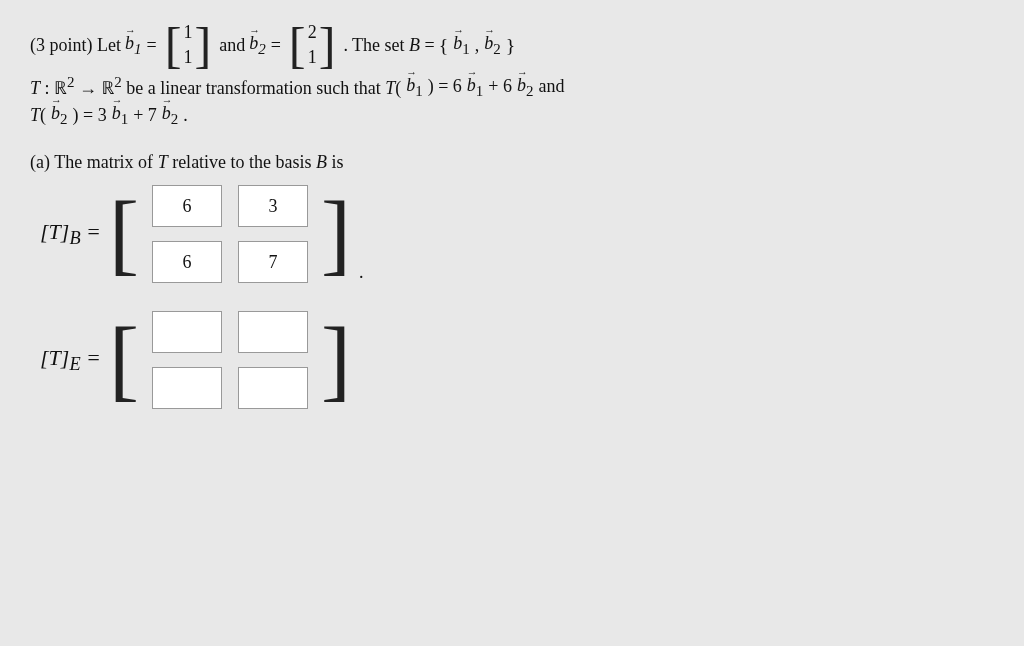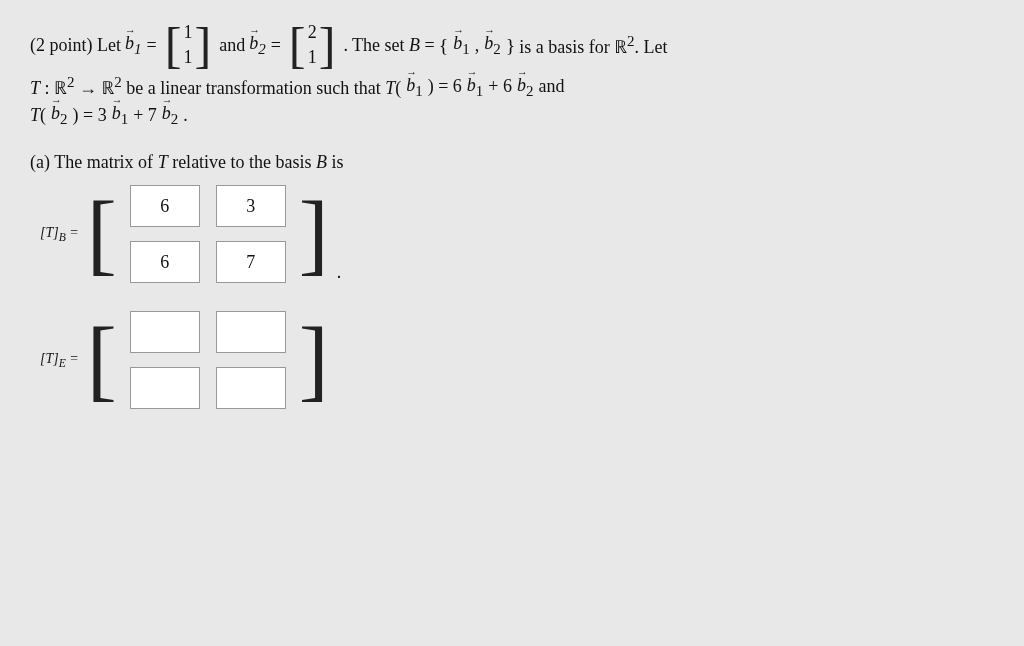--- a/index.html
+++ b/index.html
@@ -87,31 +87,31 @@
     .matrix-equation {
       display: flex;
       align-items: center;
       gap: 8px;
       margin-left: 10px;
       margin-bottom: 20px;
     }
 
     .matrix-label {
       font-style: italic;
-      font-size: 14px;
+      font-size: 22px;
       white-space: nowrap;
     }
   </style>
 </head>
 <body>
 
 <div class="problem-container">
 
   <div class="math-line">
-    <span>(2 point) Let</span>
+    <span>(3 point) Let</span>
 
     <span style="font-style:italic; position:relative; display:inline-flex; align-items:center;">
       <span style="position:relative; display:inline-block; margin-right:1px;">
         <span style="position:absolute; top:-10px; left:0px; font-size:0.6em; font-style:normal;">→</span>
         <span><i>b</i><sub>1</sub></span>
       </span>
     </span>
 
     <span>=</span>
 
@@ -155,21 +155,20 @@
 
     <span>,</span>
 
     <span style="position:relative; display:inline-block; margin: 0 1px;">
       <span style="position:absolute; top:-10px; left:0; font-size:0.6em;">→</span>
       <span><i>b</i><sub>2</sub></span>
     </span>
 
     <span style="font-size:1.1em;">}</span>
 
-    <span>is a basis for ℝ<sup>2</sup>. Let</span>
   </div>
 
   <div class="math-line" style="margin-bottom: 4px;">
     <span><i>T</i> : ℝ<sup>2</sup> → ℝ<sup>2</sup> be a linear transformation such that <i>T</i>(</span>
     <span style="position:relative; display:inline-block; margin:0 1px;">
       <span style="position:absolute; top:-10px; left:0; font-size:0.6em;">→</span>
       <span><i>b</i><sub>1</sub></span>
     </span>
     <span>) = 6</span>
     <span style="position:relative; display:inline-block; margin:0 1px;">

